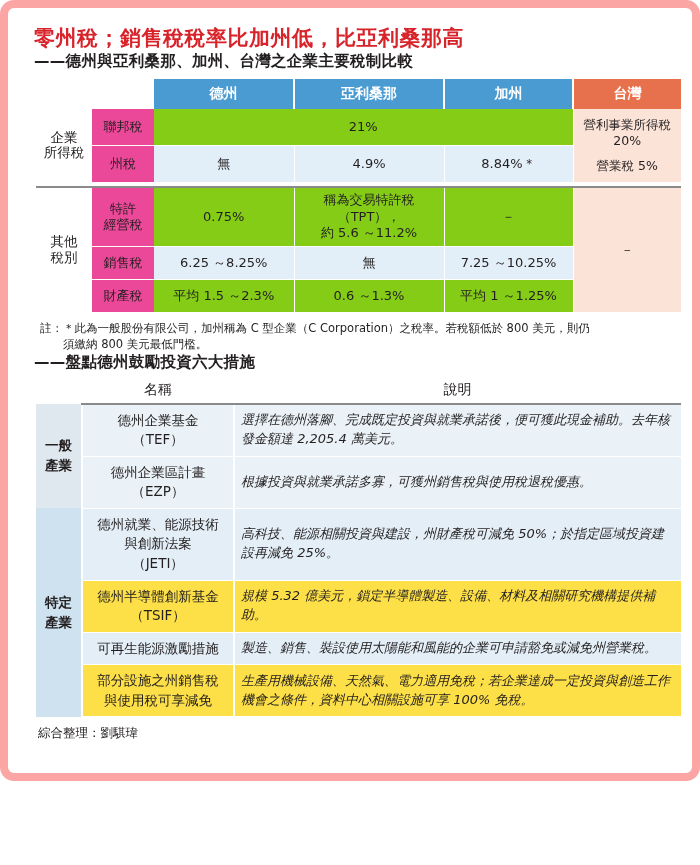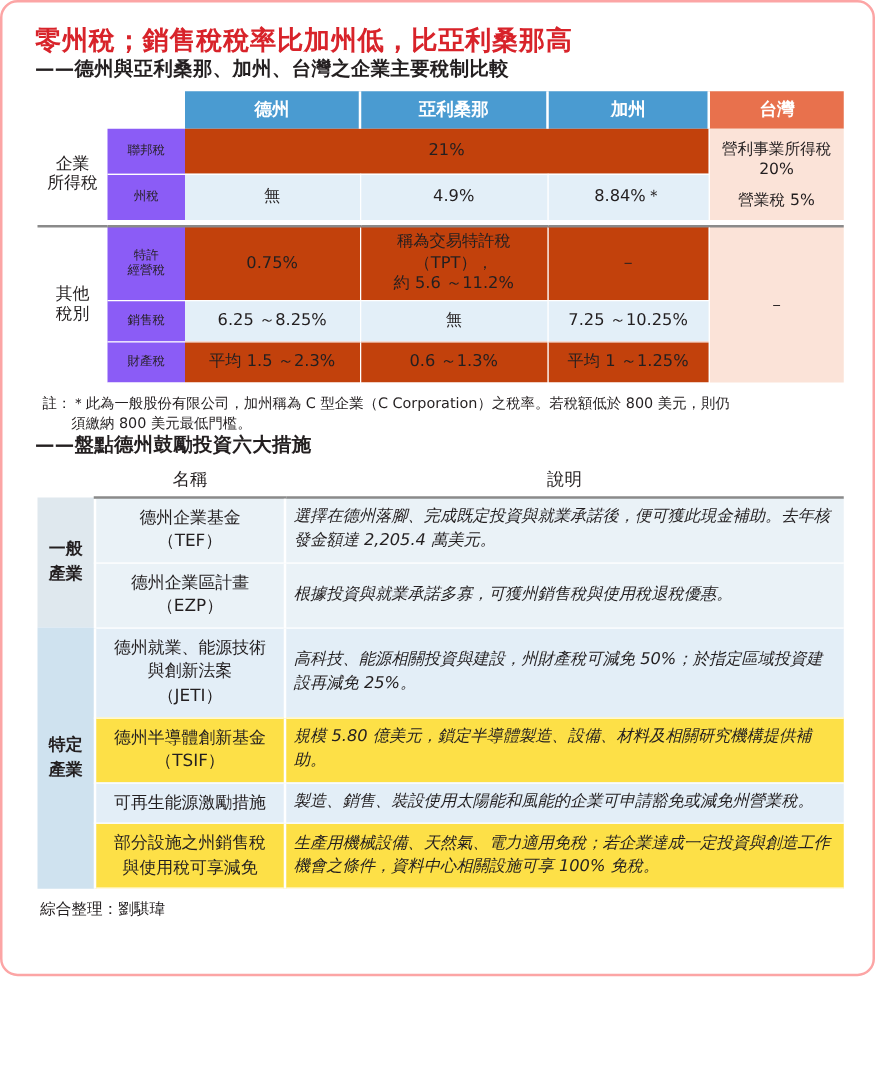--- a/index.html
+++ b/index.html
@@ -12,21 +12,21 @@
     background: #ffffff;
     font-family: "DejaVu Sans", "Liberation Sans", sans-serif;
     color: #231f20;
     overflow: hidden;
   }
   .page {
     position: relative;
     width: 700px;
     height: 781px;
     box-sizing: border-box;
-    border: 2px solid #fca5a5;
+    border: 8px solid #fca5a5;
     border-radius: 14px;
     background: #fff;
     padding: 14px 26px 0 26px;
   }
 
   
   .sec-title {
     color: #d8232a;
     font-size: 21px;
     font-weight: bold;
@@ -75,28 +75,28 @@
     border-right: none;
   }
   .rowlabel {
     background: #ffffff;
     font-size: 13.5px;
     font-weight: bold;
     width: 56px;
     line-height: 1.15;
   }
   .sublabel {
-    background: #8b5cf6;
-    font-size: 10px;
+    background: #ec4899;
+    font-size: 13px;
     width: 62px;
     border-bottom: 1px solid #ffffff;
     line-height: 1.2;
   }
   .cell {
-    background: #c2410c;
+    background: #84cc16;
     border-bottom: 1px solid #ffffff;
     border-right: 1px solid #ffffff;
     line-height: 1.25;
   }
   .cell.alt { background: #e3eff8; }
   .tw-cell {
     background: #fbe3d8;
     line-height: 1.3;
     font-size: 12.5px;
     width: 108px;
@@ -305,21 +305,21 @@
 與創新法案
 （JETI）</div>
       </td>
       <td class="desccell s-light">高科技、能源相關投資與建設，州財產稅可減免 50%；於指定區域投資建設再減免 25%。</td>
     </tr>
     <tr>
       <td class="namecell s-mid">
         <div style="white-space:pre-line">德州半導體創新基金
 （TSIF）</div>
       </td>
-      <td class="desccell s-mid">規模 5.80 億美元，鎖定半導體製造、設備、材料及相關研究機構提供補助。</td>
+      <td class="desccell s-mid">規模 5.32 億美元，鎖定半導體製造、設備、材料及相關研究機構提供補助。</td>
     </tr>
     <tr>
       <td class="namecell s-light">
         <div style="white-space:pre-line">可再生能源激勵措施</div>
       </td>
       <td class="desccell s-light">製造、銷售、裝設使用太陽能和風能的企業可申請豁免或減免州營業稅。</td>
     </tr>
     <tr>
       <td class="namecell s-mid">
         <div style="white-space:pre-line">部分設施之州銷售稅

